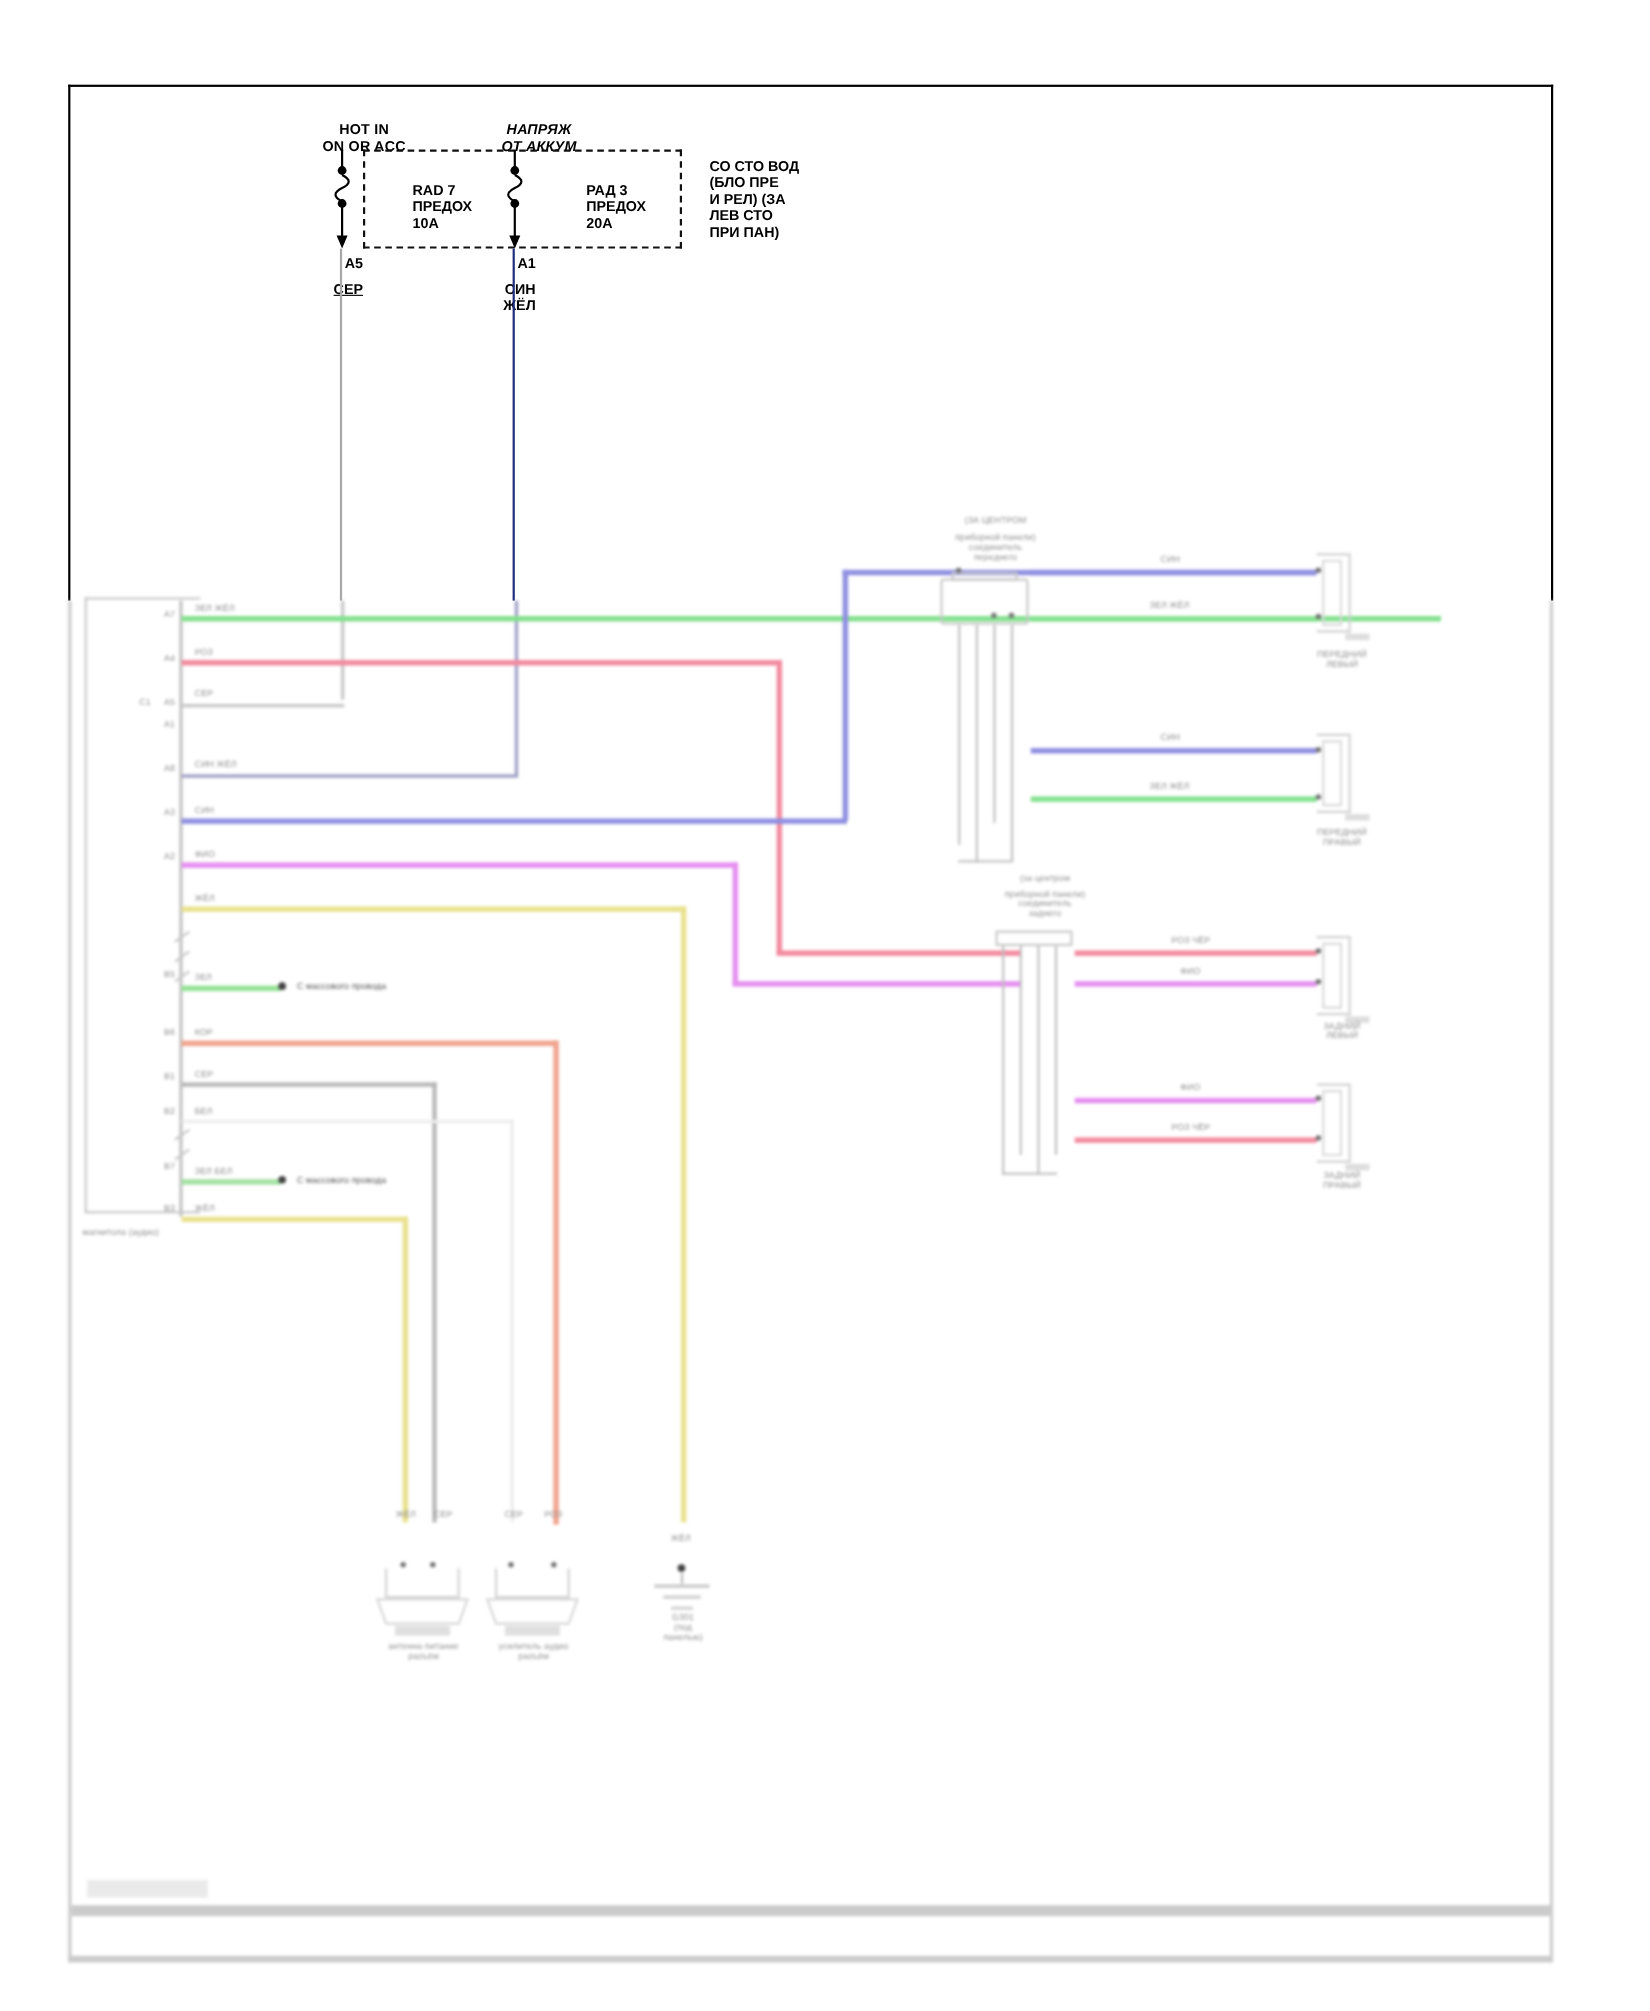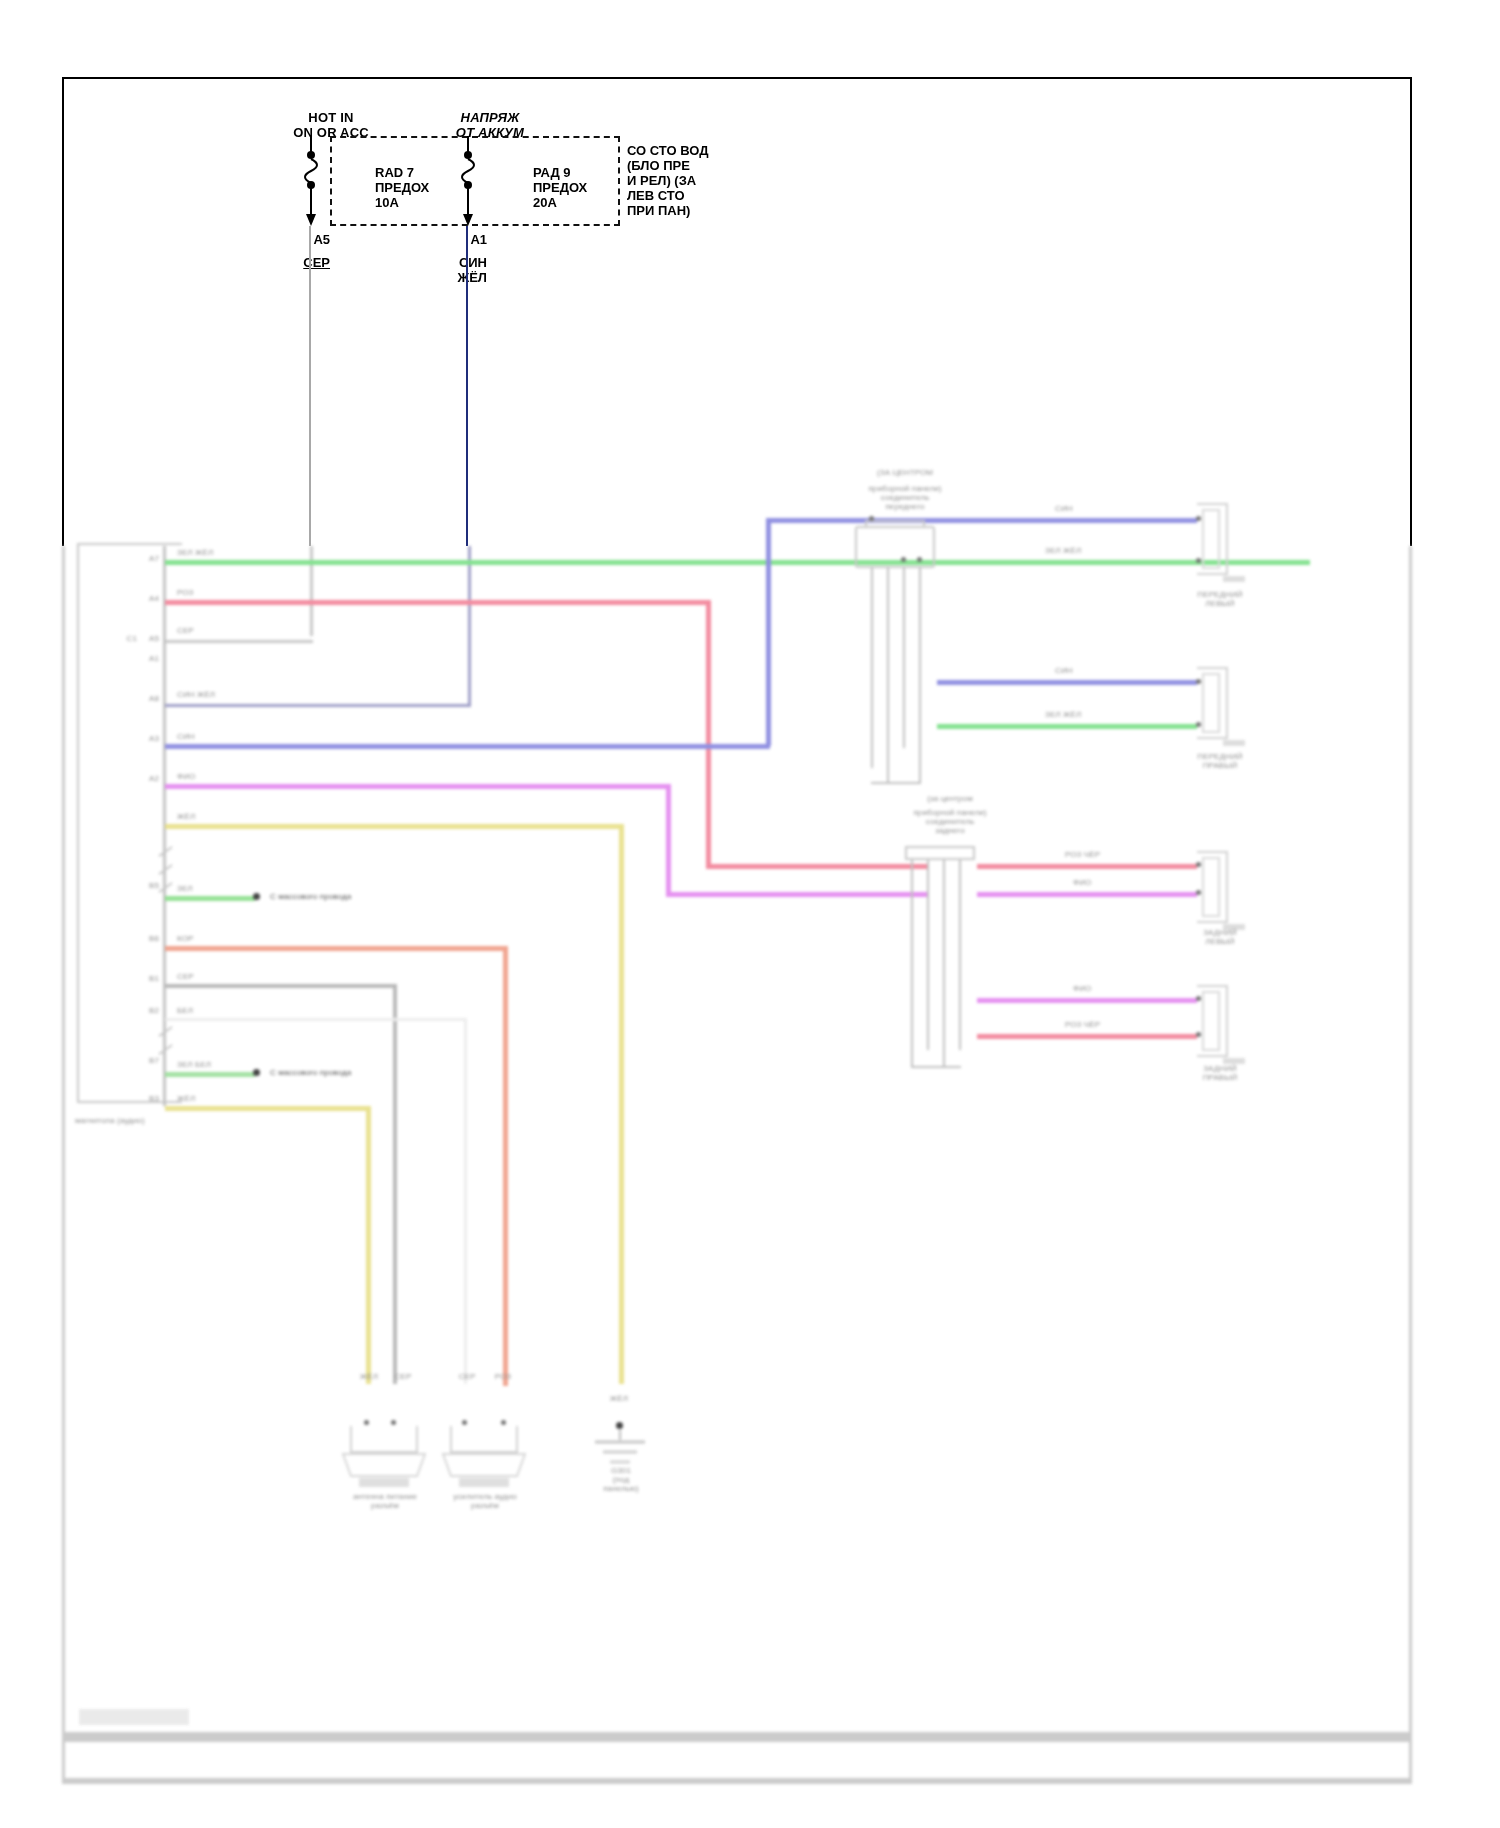--- a/index.html
+++ b/index.html
@@ -24,21 +24,21 @@
 
   
   .fusebox{position:absolute;left:330px;top:136px;width:290px;height:90px;
            border:2px dashed #111;box-sizing:border-box;}
 
   .hdrlbl{position:absolute;text-align:center;font-size:13px;line-height:15px;color:#000;font-weight:600;
           letter-spacing:.2px;white-space:pre-line;}
 
   .fusename{position:absolute;font-size:13px;line-height:15px;color:#000;font-weight:600;white-space:pre-line;}
 
-  .sidenote{position:absolute;font-size:13px;line-height:15px;color:#000;font-weight:600;white-space:pre-line;}
+  .sidenote{position:absolute;font-size:13px;line-height:15px;color:#000;font-weight:600;white-space:pre-line;margin-left:18px;}
 
   .pinlbl{position:absolute;font-size:13px;line-height:15px;color:#000;font-weight:600;
           text-align:right;white-space:pre-line;}
 
   
   .fusesym{position:absolute;}
 
   
   .w{position:absolute;}
   .wh{height:5px;}
@@ -99,21 +99,21 @@
   <div class="fusesym" style="left:455px;top:136px;">
     <svg width="40" height="90" viewBox="0 0 40 90">
       <line x1="13" y1="0" x2="13" y2="17" stroke="#000" stroke-width="2"></line>
       <circle cx="13" cy="19" r="4" fill="#000"></circle>
       <path d="M13 23 q12 6 0 12 q-12 6 0 12" fill="none" stroke="#000" stroke-width="2"></path>
       <circle cx="13" cy="49" r="4" fill="#000"></circle>
       <line x1="13" y1="52" x2="13" y2="80" stroke="#000" stroke-width="2"></line>
       <polygon points="13,90 8,78 18,78" fill="#000"></polygon>
     </svg>
   </div>
-  <div class="fusename" style="left:533px;top:165px;">РАД 9
+  <div class="fusename" style="left:533px;top:165px;">РАД 3
 ПРЕДОХ
 20A</div>
 
   <div class="sidenote" style="left:627px;top:143px;width:110px;">СО СТО ВОД
 (БЛО ПРЕ
 И РЕЛ) (ЗА
 ЛЕВ СТО
 ПРИ ПАН)</div>
 
   <div class="pinlbl" style="left:284px;top:232px;width:46px;">A5</div>

